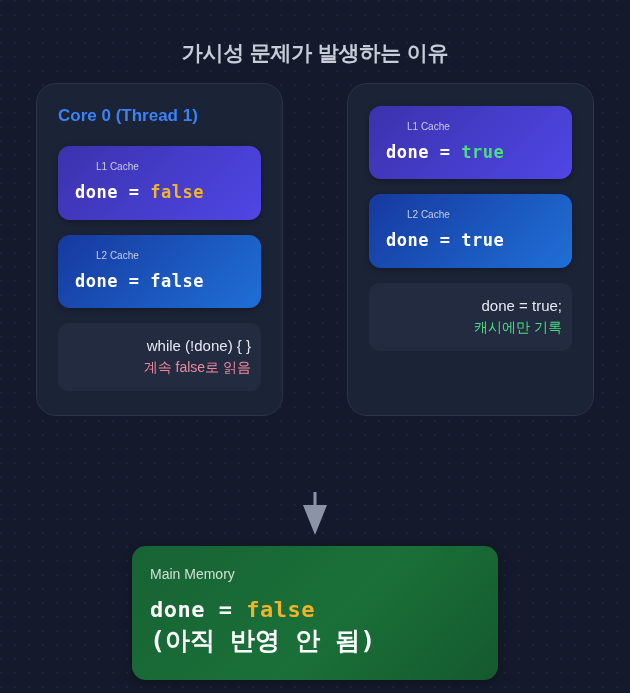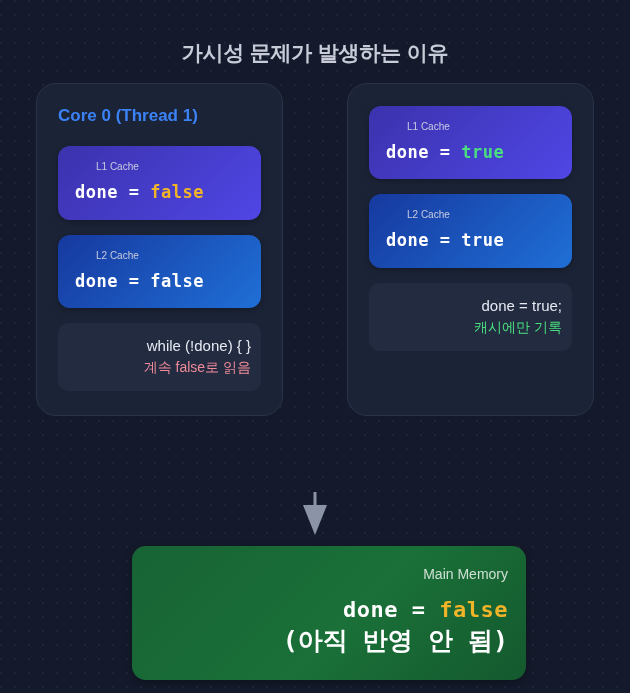--- a/index.html
+++ b/index.html
@@ -123,26 +123,26 @@
     width: 630px;
     display: flex;
     justify-content: center;
   }
 
   
   .memory-card {
     position: absolute;
     top: 546px;
     left: 132px;
-    width: 394px;
+    width: 366px;
     box-sizing: border-box;
     background: linear-gradient(135deg, #176334 0%, #1a7038 55%, #14592e 100%);
     border-radius: 14px;
     padding: 20px 18px 22px 18px;
-    text-align: right;
+    text-align: left;
     box-shadow: 0 3px 10px rgba(0,0,0,0.3);
   }
   .memory-label {
     color: #cfe0d4;
     font-size: 14px;
     margin-bottom: 12px;
     line-height: 1.2;
   }
   .memory-value {
     font-family: "DejaVu Sans Mono", monospace;

